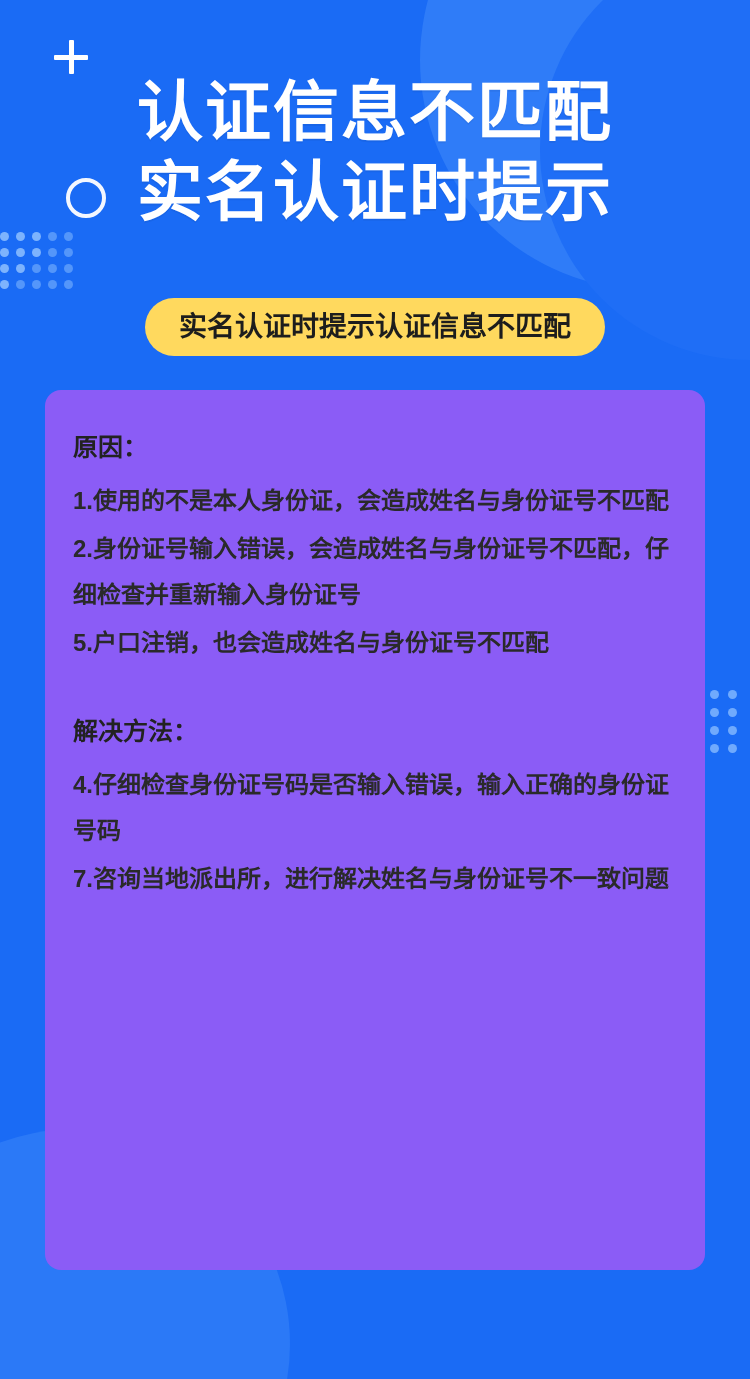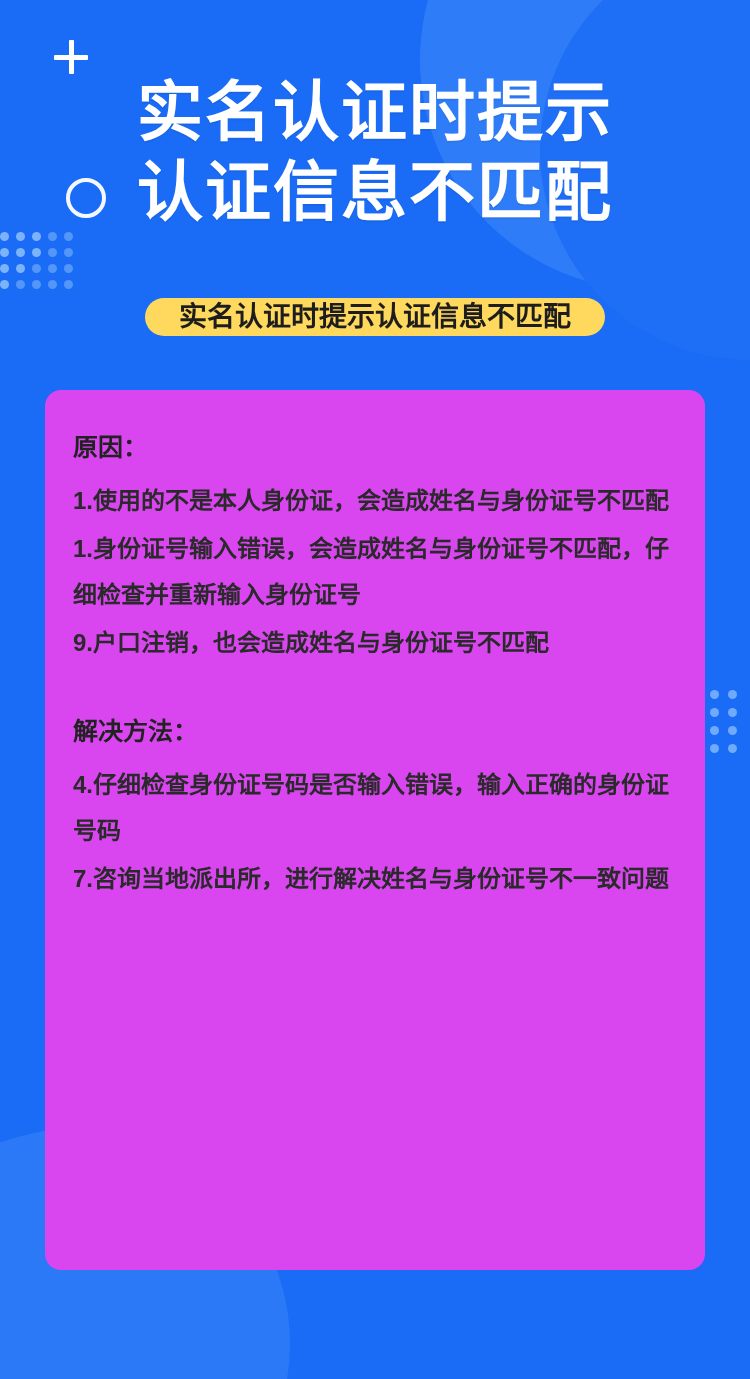--- a/index.html
+++ b/index.html
@@ -111,30 +111,30 @@
 
   .pill {
     position: absolute;
     top: 298px; left: 50%;
     transform: translateX(-50%);
     background: #ffd95e;
     color: #1d1d1d;
     font-weight: 700;
     font-size: 28px;
     line-height: 1;
-    padding: 5px 34px;
+    padding: 15px 34px;
     border-radius: 30px;
     white-space: nowrap;
   }
 
   .card {
     position: absolute;
     left: 45px; top: 390px;
     width: 660px; height: 880px;
-    background: #d946ef;
+    background: #8b5cf6;
     border-radius: 16px;
     padding: 40px 28px 30px 28px;
   }
 
   .section-title {
     font-size: 25px;
     font-weight: 700;
     color: #222222;
     line-height: 34px;
     margin-bottom: 14px;
@@ -198,31 +198,31 @@
         <i></i>
         <i></i>
       <i></i>
         <i></i>
         <i></i>
         <i></i>
     </div>
   </div>
 
   <h1 class="headline">
+    <span>认证信息不匹配</span>
     <span>实名认证时提示</span>
-    <span>认证信息不匹配</span>
   </h1>
 
   <div class="pill">实名认证时提示认证信息不匹配</div>
 
   <div class="card">
     <div class="section-title">原因：</div>
     <p>1.使用的不是本人身份证，会造成姓名与身份证号不匹配</p>
-    <p>1.身份证号输入错误，会造成姓名与身份证号不匹配，仔细检查并重新输入身份证号</p>
-    <p>9.户口注销，也会造成姓名与身份证号不匹配</p>
+    <p>2.身份证号输入错误，会造成姓名与身份证号不匹配，仔细检查并重新输入身份证号</p>
+    <p>5.户口注销，也会造成姓名与身份证号不匹配</p>
 
     <div class="gap"></div>
 
     <div class="section-title">解决方法：</div>
     <p>4.仔细检查身份证号码是否输入错误，输入正确的身份证号码</p>
     <p>7.咨询当地派出所，进行解决姓名与身份证号不一致问题</p>
   </div>
 
 </div>
 

